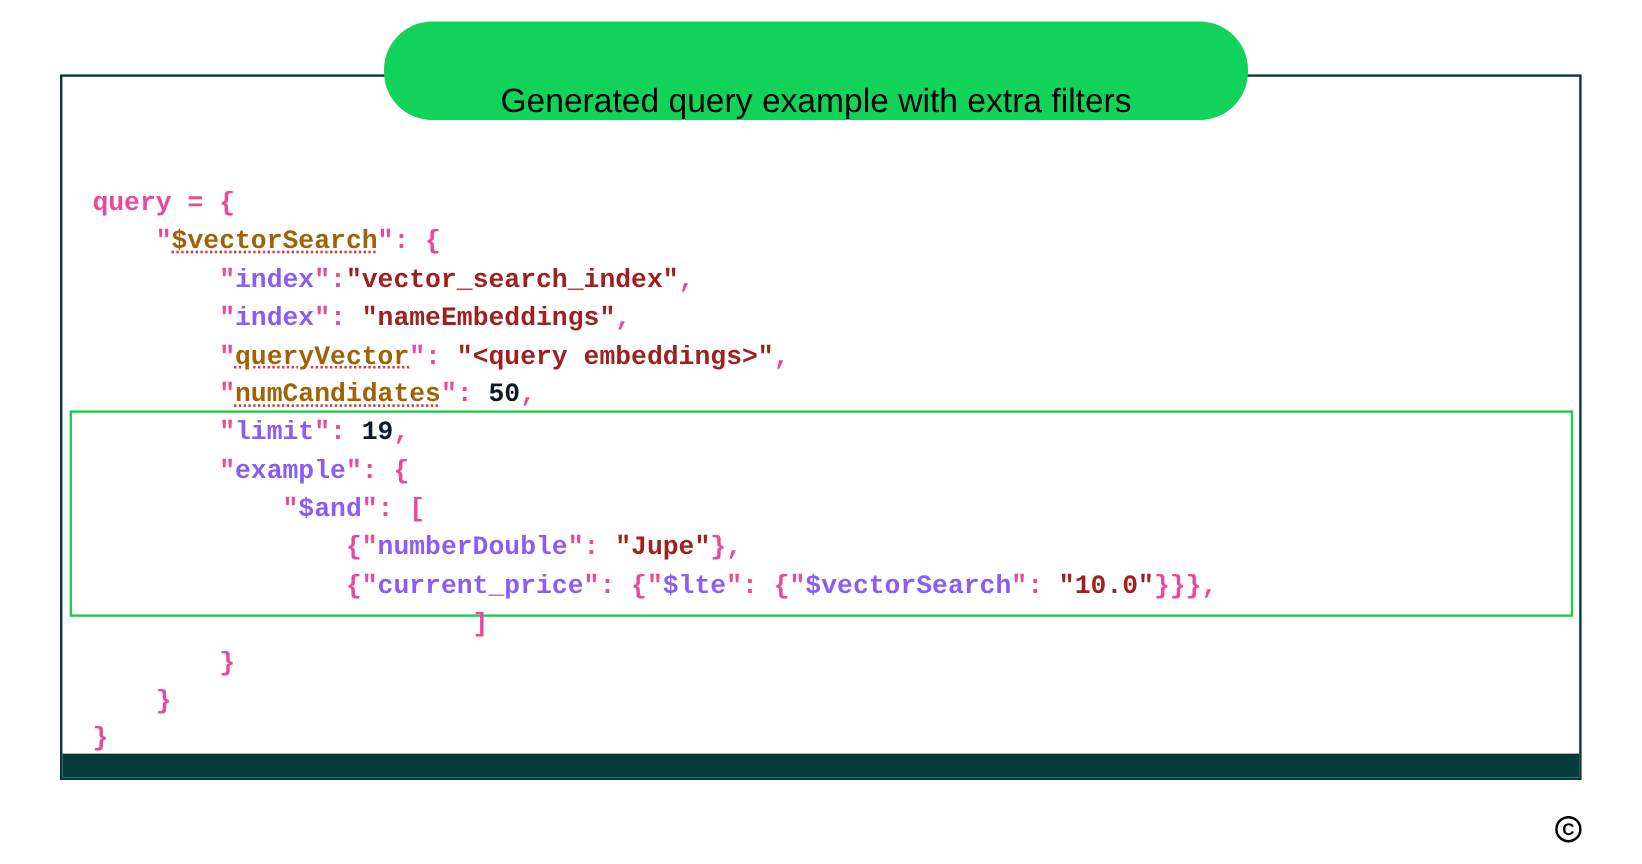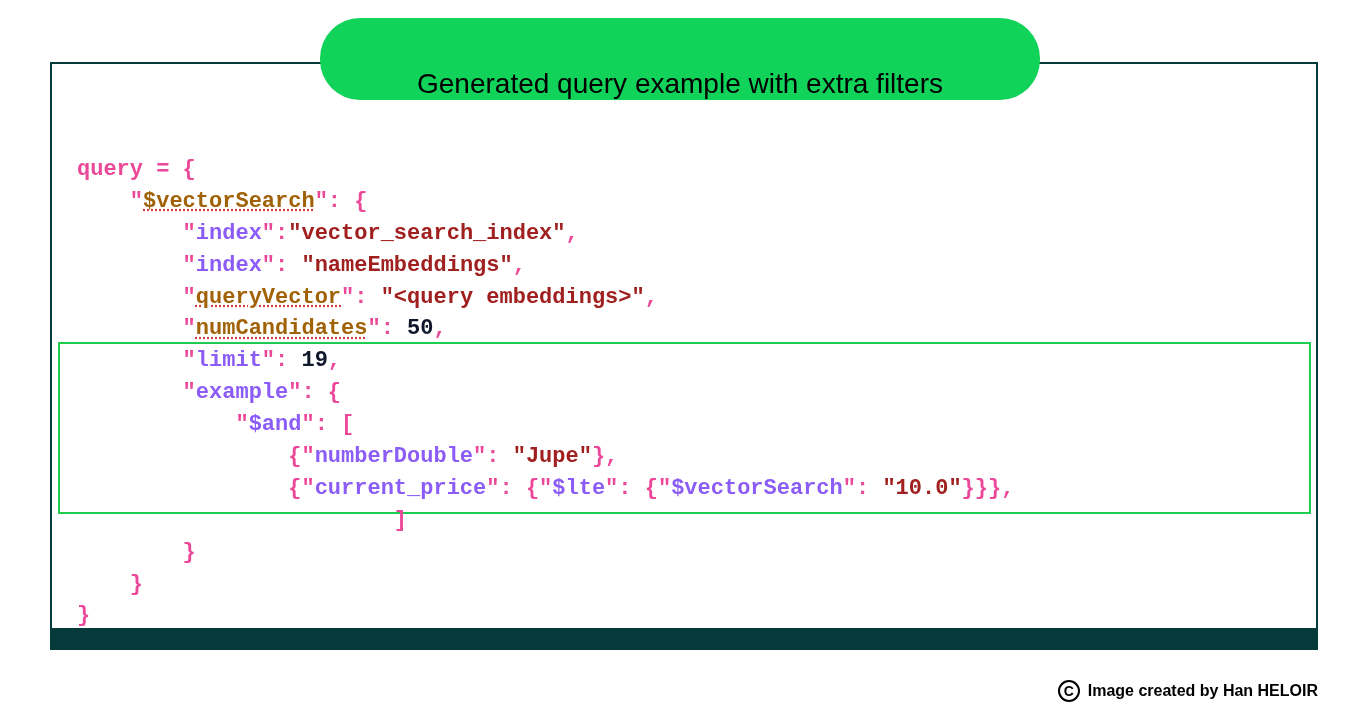--- a/index.html
+++ b/index.html
@@ -114,14 +114,13 @@
 <span class="plain">                {"</span><span class="keyplain">current_price</span><span class="plain">": {"</span><span class="keyplain">$lte</span><span class="plain">": {"</span><span class="keyplain">$vectorSearch</span><span class="plain">": </span><span class="str">"10.0"</span><span class="plain">}}},</span>
 <span class="plain">                        ]</span>
 <span class="plain">        }</span>
 <span class="plain">    }</span>
 <span class="plain">}</span></div>
   <div class="bottom-bar"></div>
 </div>
 
 <div class="credit">
   <span class="copyright-icon">C</span>
-  <span>Image created by Han HELOIR</span>
 </div>
 
 </body></html>

